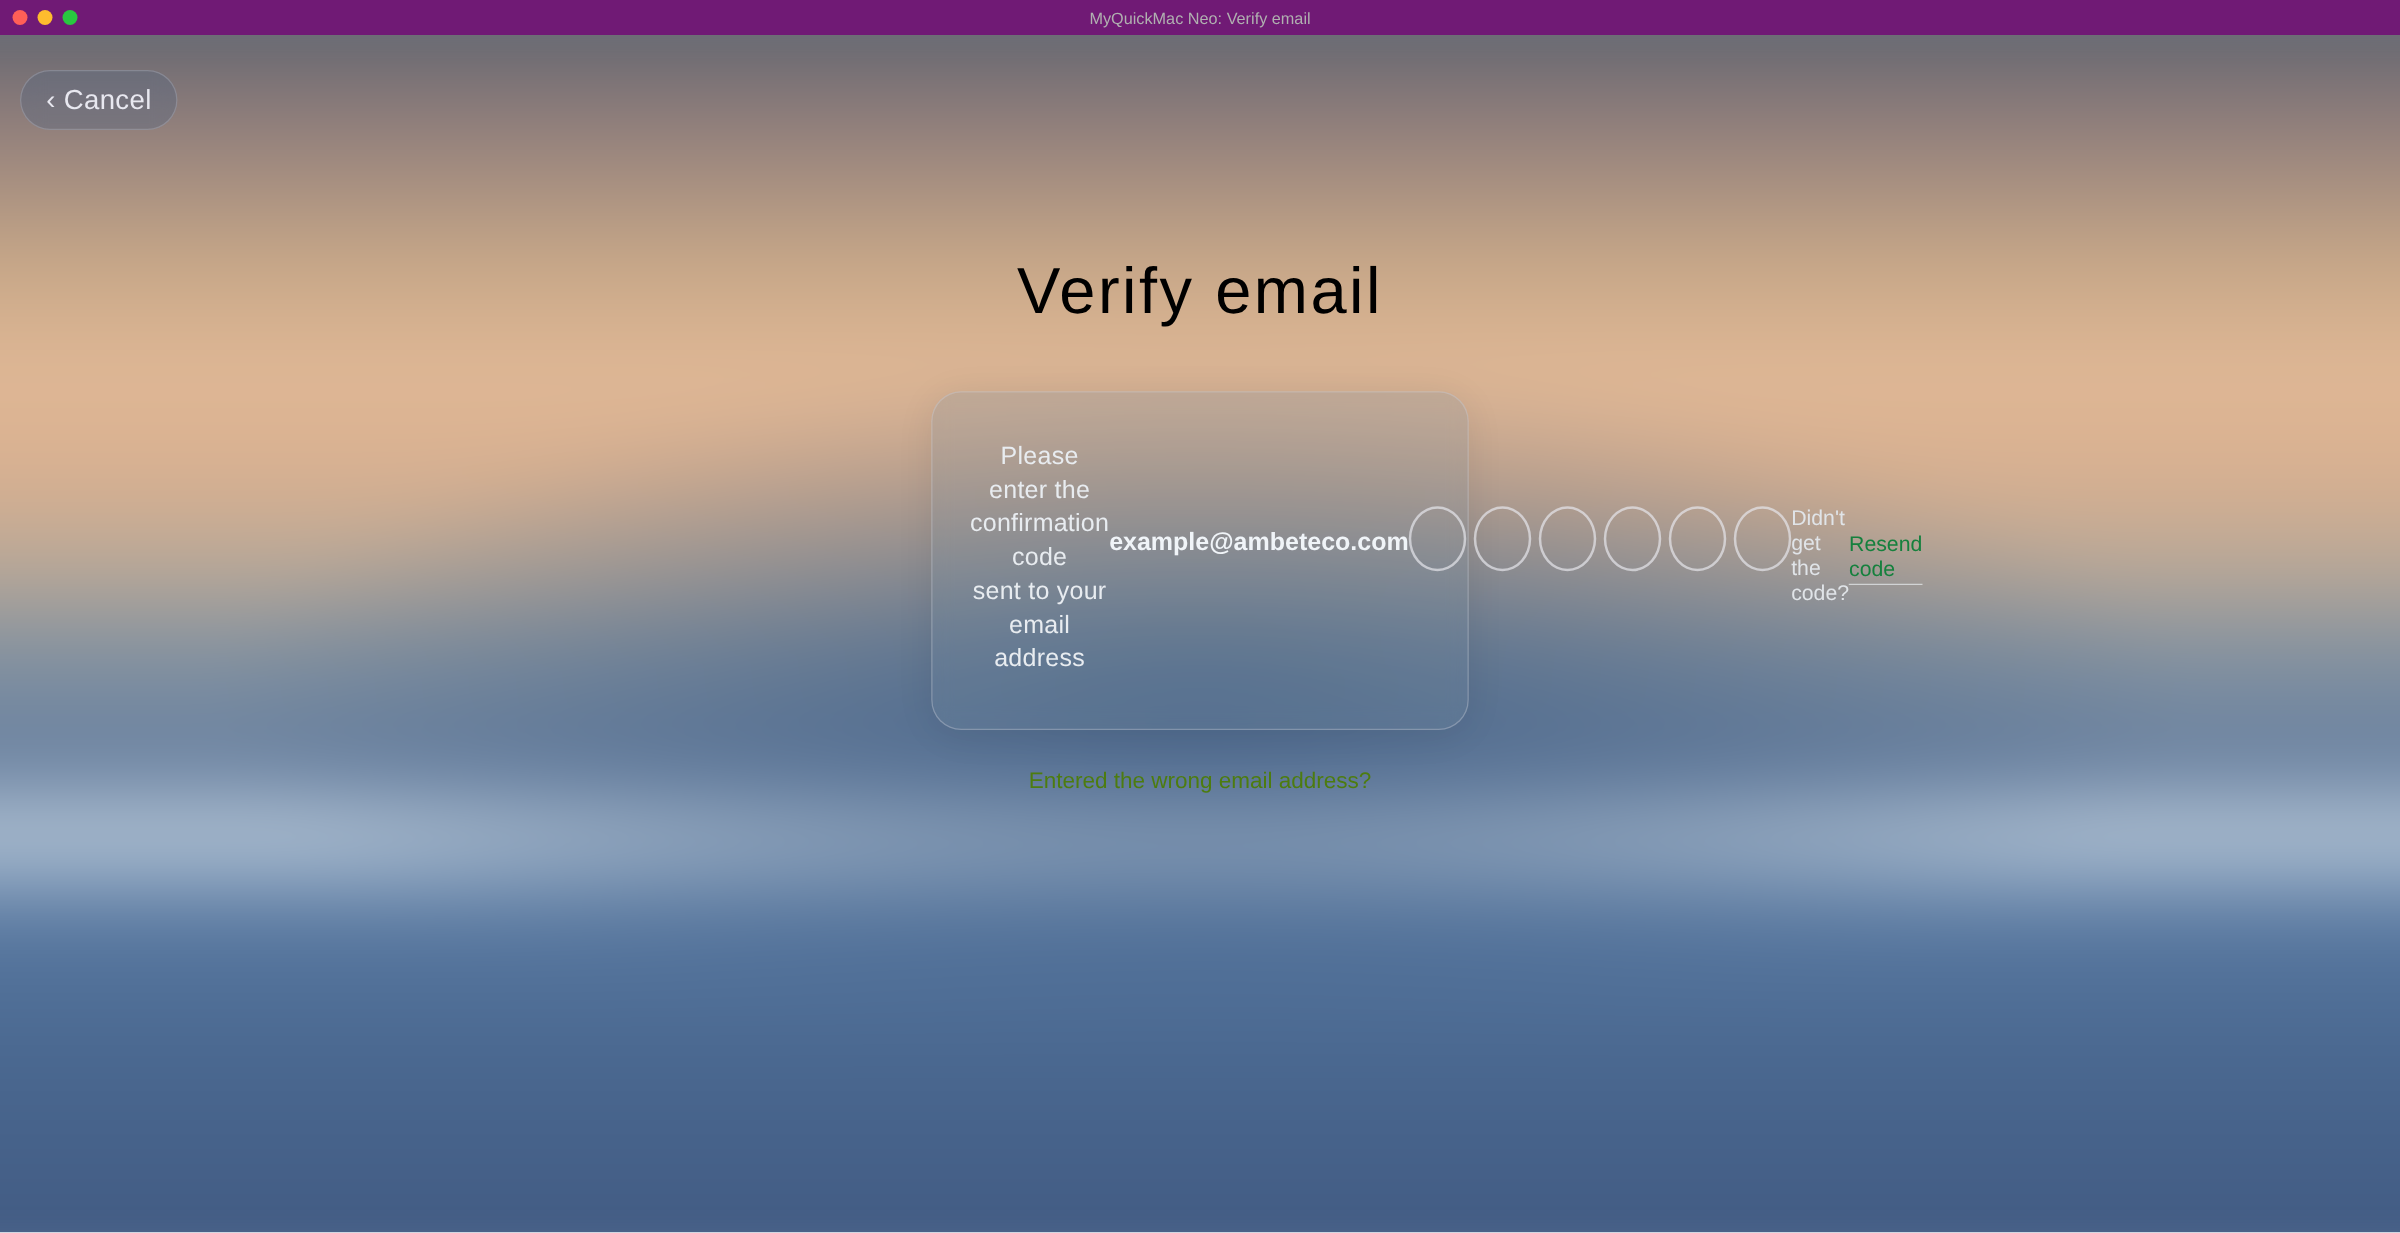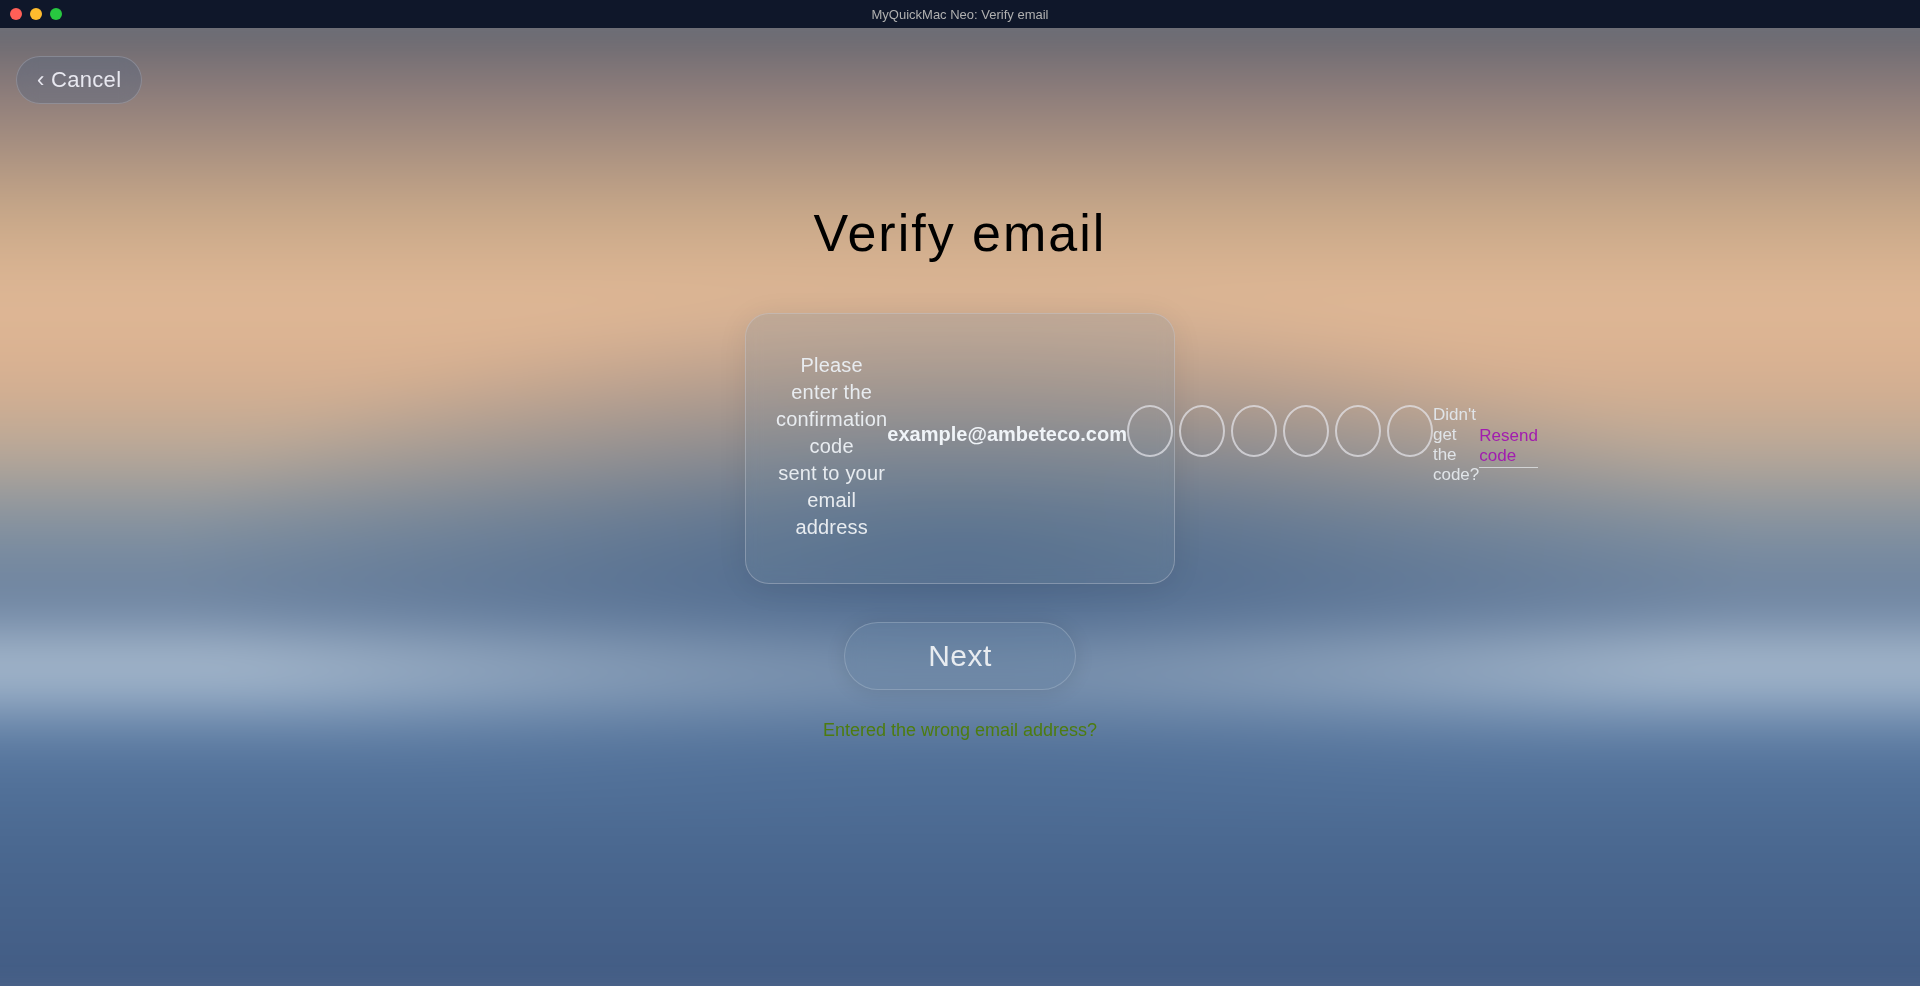--- a/index.html
+++ b/index.html
@@ -11,21 +11,21 @@
   body {
     width: 1920px;
     height: 986px;
     font-family: -apple-system, BlinkMacSystemFont, "Segoe UI", Helvetica, Arial, sans-serif;
     overflow: hidden;
     position: relative;
   }
   
   .titlebar {
     height: 28px;
-    background: #0f172a;
+    background: #701a75;
     display: flex;
     align-items: center;
     padding: 0 10px;
     position: relative;
   }
   
   .traffic-lights {
     display: flex;
     gap: 8px;
     align-items: center;
@@ -164,21 +164,21 @@
   }
   
   .didnt-get-text {
     color: #e0e4e8;
     font-size: 17px;
     font-weight: 300;
     margin-bottom: 4px;
   }
   
   .resend-link {
-    color: #a21caf;
+    color: #15803d;
     font-size: 17px;
     font-weight: 300;
     text-decoration: none;
     border-bottom: 1px solid rgba(232, 236, 240, 0.7);
     padding-bottom: 1px;
     cursor: pointer;
   }
   
   .next-button {
     margin-top: 38px;
@@ -237,17 +237,16 @@
         <input class="code-input" type="text" maxlength="1" value="" style="">
         <input class="code-input" type="text" maxlength="1" value="" style="">
         <input class="code-input" type="text" maxlength="1" value="" style="">
         <input class="code-input" type="text" maxlength="1" value="" style="">
       </div>
 
       <div class="didnt-get-text">Didn't get the code?</div>
       <a class="resend-link">Resend code</a>
     </div>
 
-    <button class="next-button">Next</button>
 
     <div class="wrong-email-text">Entered the wrong email address?</div>
   </div>
 </div>
 
 </body></html>

